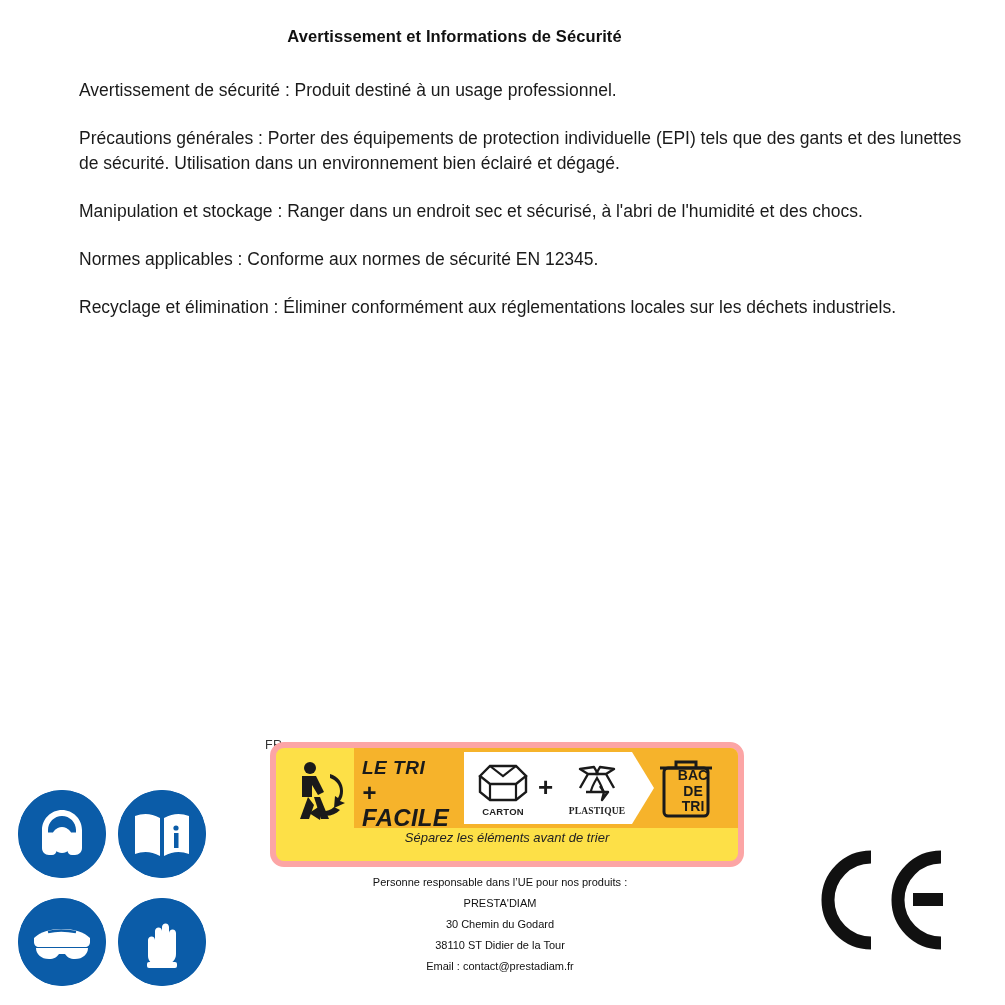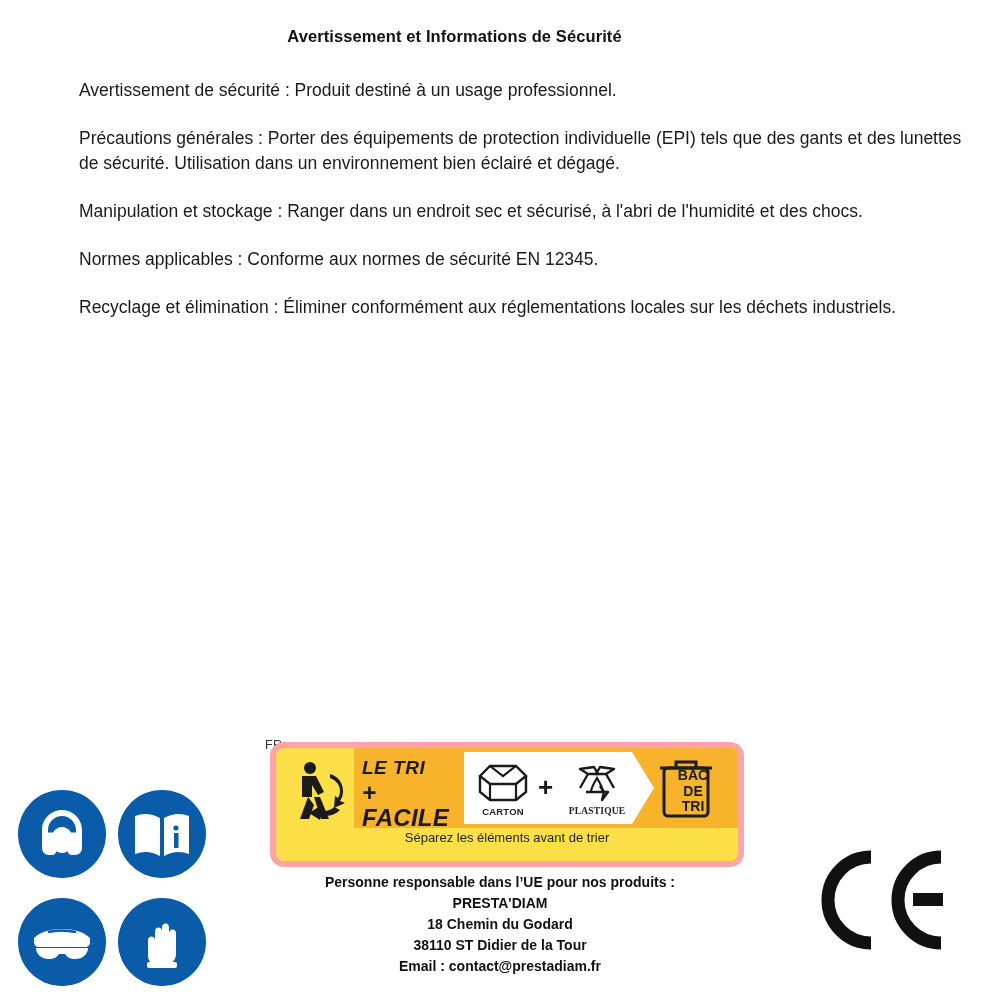--- a/index.html
+++ b/index.html
@@ -180,32 +180,33 @@
     line-height: 1.12;
     margin-left: 7px;
   }
   .tri-footer {
     position: absolute;
     left: 0;
     top: 82px;
     width: 462px;
     text-align: center;
     font-size: 13px;
+    font-style: italic;
     color: #222;
   }
 
   
   .address {
     position: absolute;
     left: 215px;
     top: 872px;
     width: 570px;
     text-align: center;
-    font-size: 14px;
-    font-weight: bold;
+    font-size: 11px;
+    font-weight: normal;
     line-height: 21px;
     color: #111;
   }
 
   
   .ce-mark {
     position: absolute;
     right: 52px;
     top: 845px;
     width: 140px;
@@ -326,21 +327,21 @@
 
       <div class="tri-footer">Séparez les éléments avant de trier</div>
     </div>
   </div>
 
   <div class="address">
     <div>
       <span>Personne responsable dans l’</span><span>UE</span><span> pour nos produits :</span>
     </div>
     <div>PRESTA'DIAM</div>
-    <div>18 Chemin du Godard</div>
+    <div>30 Chemin du Godard</div>
     <div>38110 ST Didier de la Tour</div>
     <div>
       <span>Email : </span><span>contact@prestadiam.fr</span>
     </div>
   </div>
 
   <div class="ce-mark">
     <svg viewBox="0 0 140 110" xmlns="http://www.w3.org/2000/svg">
       <path d="M58 12a43 43 0 1 0 0 86" fill="none" stroke="#111" stroke-width="13"></path>
       <path d="M128 12a43 43 0 1 0 0 86" fill="none" stroke="#111" stroke-width="13"></path>

